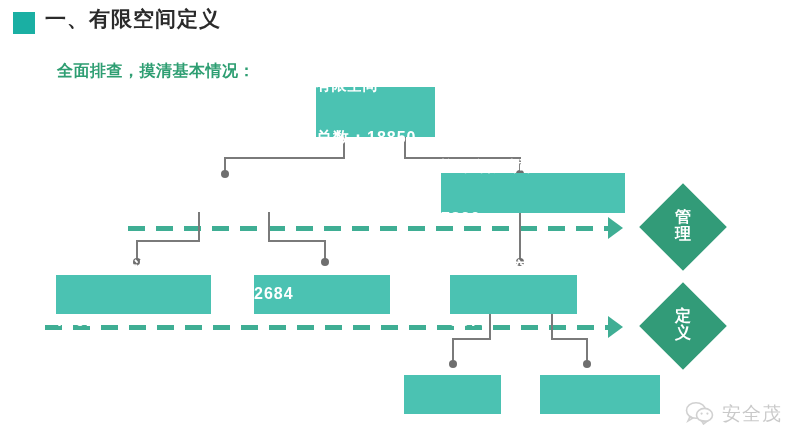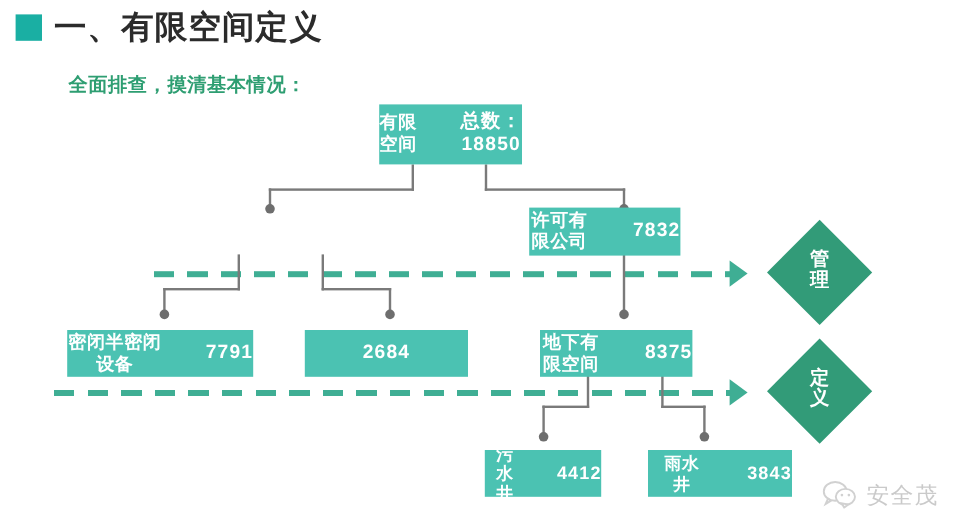--- a/index.html
+++ b/index.html
@@ -24,21 +24,21 @@
     left: 13px;
     top: 12px;
     width: 22px;
     height: 22px;
     background: #1AAFA3;
   }
   .hdr-title {
     position: absolute;
     left: 45px;
     top: 5px;
-    font-size: 27px;
+    font-size: 21px;
     font-weight: bold;
     color: #2b2b2b;
     letter-spacing: 1px;
     white-space: nowrap;
   }
   .subtitle {
     position: absolute;
     left: 57px;
     top: 61px;
     font-size: 16px;
@@ -47,33 +47,33 @@
     letter-spacing: 0.5px;
     white-space: nowrap;
   }
 
   
   .node {
     position: absolute;
     background: #4BC2B2;
     color: #ffffff;
     display: flex;
-    flex-direction: row;
-    align-items: center;
+    flex-direction: column;
+    align-items: flex-start;
     justify-content: center;
     text-align: center;
     line-height: 1.18;
     font-weight: bold;
     box-sizing: border-box;
     z-index: 5;
     gap: 36px;
   }
   .node .n-label { font-size: 15px; letter-spacing: 0.5px; }
   .node .n-value { font-size: 16px; letter-spacing: 1px; }
-  .node.small .n-label { font-size: 14px; margin-left: 10px; }
+  .node.small .n-label { font-size: 14px; }
   .node.small .n-value { font-size: 15px; }
 
   
   .diamond {
     position: absolute;
     background: #329B78;
     transform: rotate(45deg);
     z-index: 4;
   }
   .diamond-text {
@@ -192,21 +192,21 @@
   <div class="ln-h" style="left:551px; top:338px; width:37px;"></div>
   <div class="ln-v" style="left:586px; top:338px; height:24px;"></div>
   <div class="dot" style="left:583px; top:360px;"></div>
 
   <div class="node" style="left:316px; top:87px; width:119px; height:50px;">
     <div class="n-label">有限空间</div>
     <div class="n-value">总数：18850</div>
   </div>
 
 
-  <div class="node" style="left:441px; top:173px; width:126px; height:40px;">
+  <div class="node" style="left:441px; top:173px; width:184px; height:40px;">
     <div class="n-label">许可有限公司</div>
     <div class="n-value">7832</div>
   </div>
 
   <div class="node" style="left:56px; top:275px; width:155px; height:39px;">
     <div class="n-label">密闭半密闭设备</div>
     <div class="n-value">7791</div>
   </div>
 
   <div class="node" style="left:254px; top:275px; width:136px; height:39px;">

